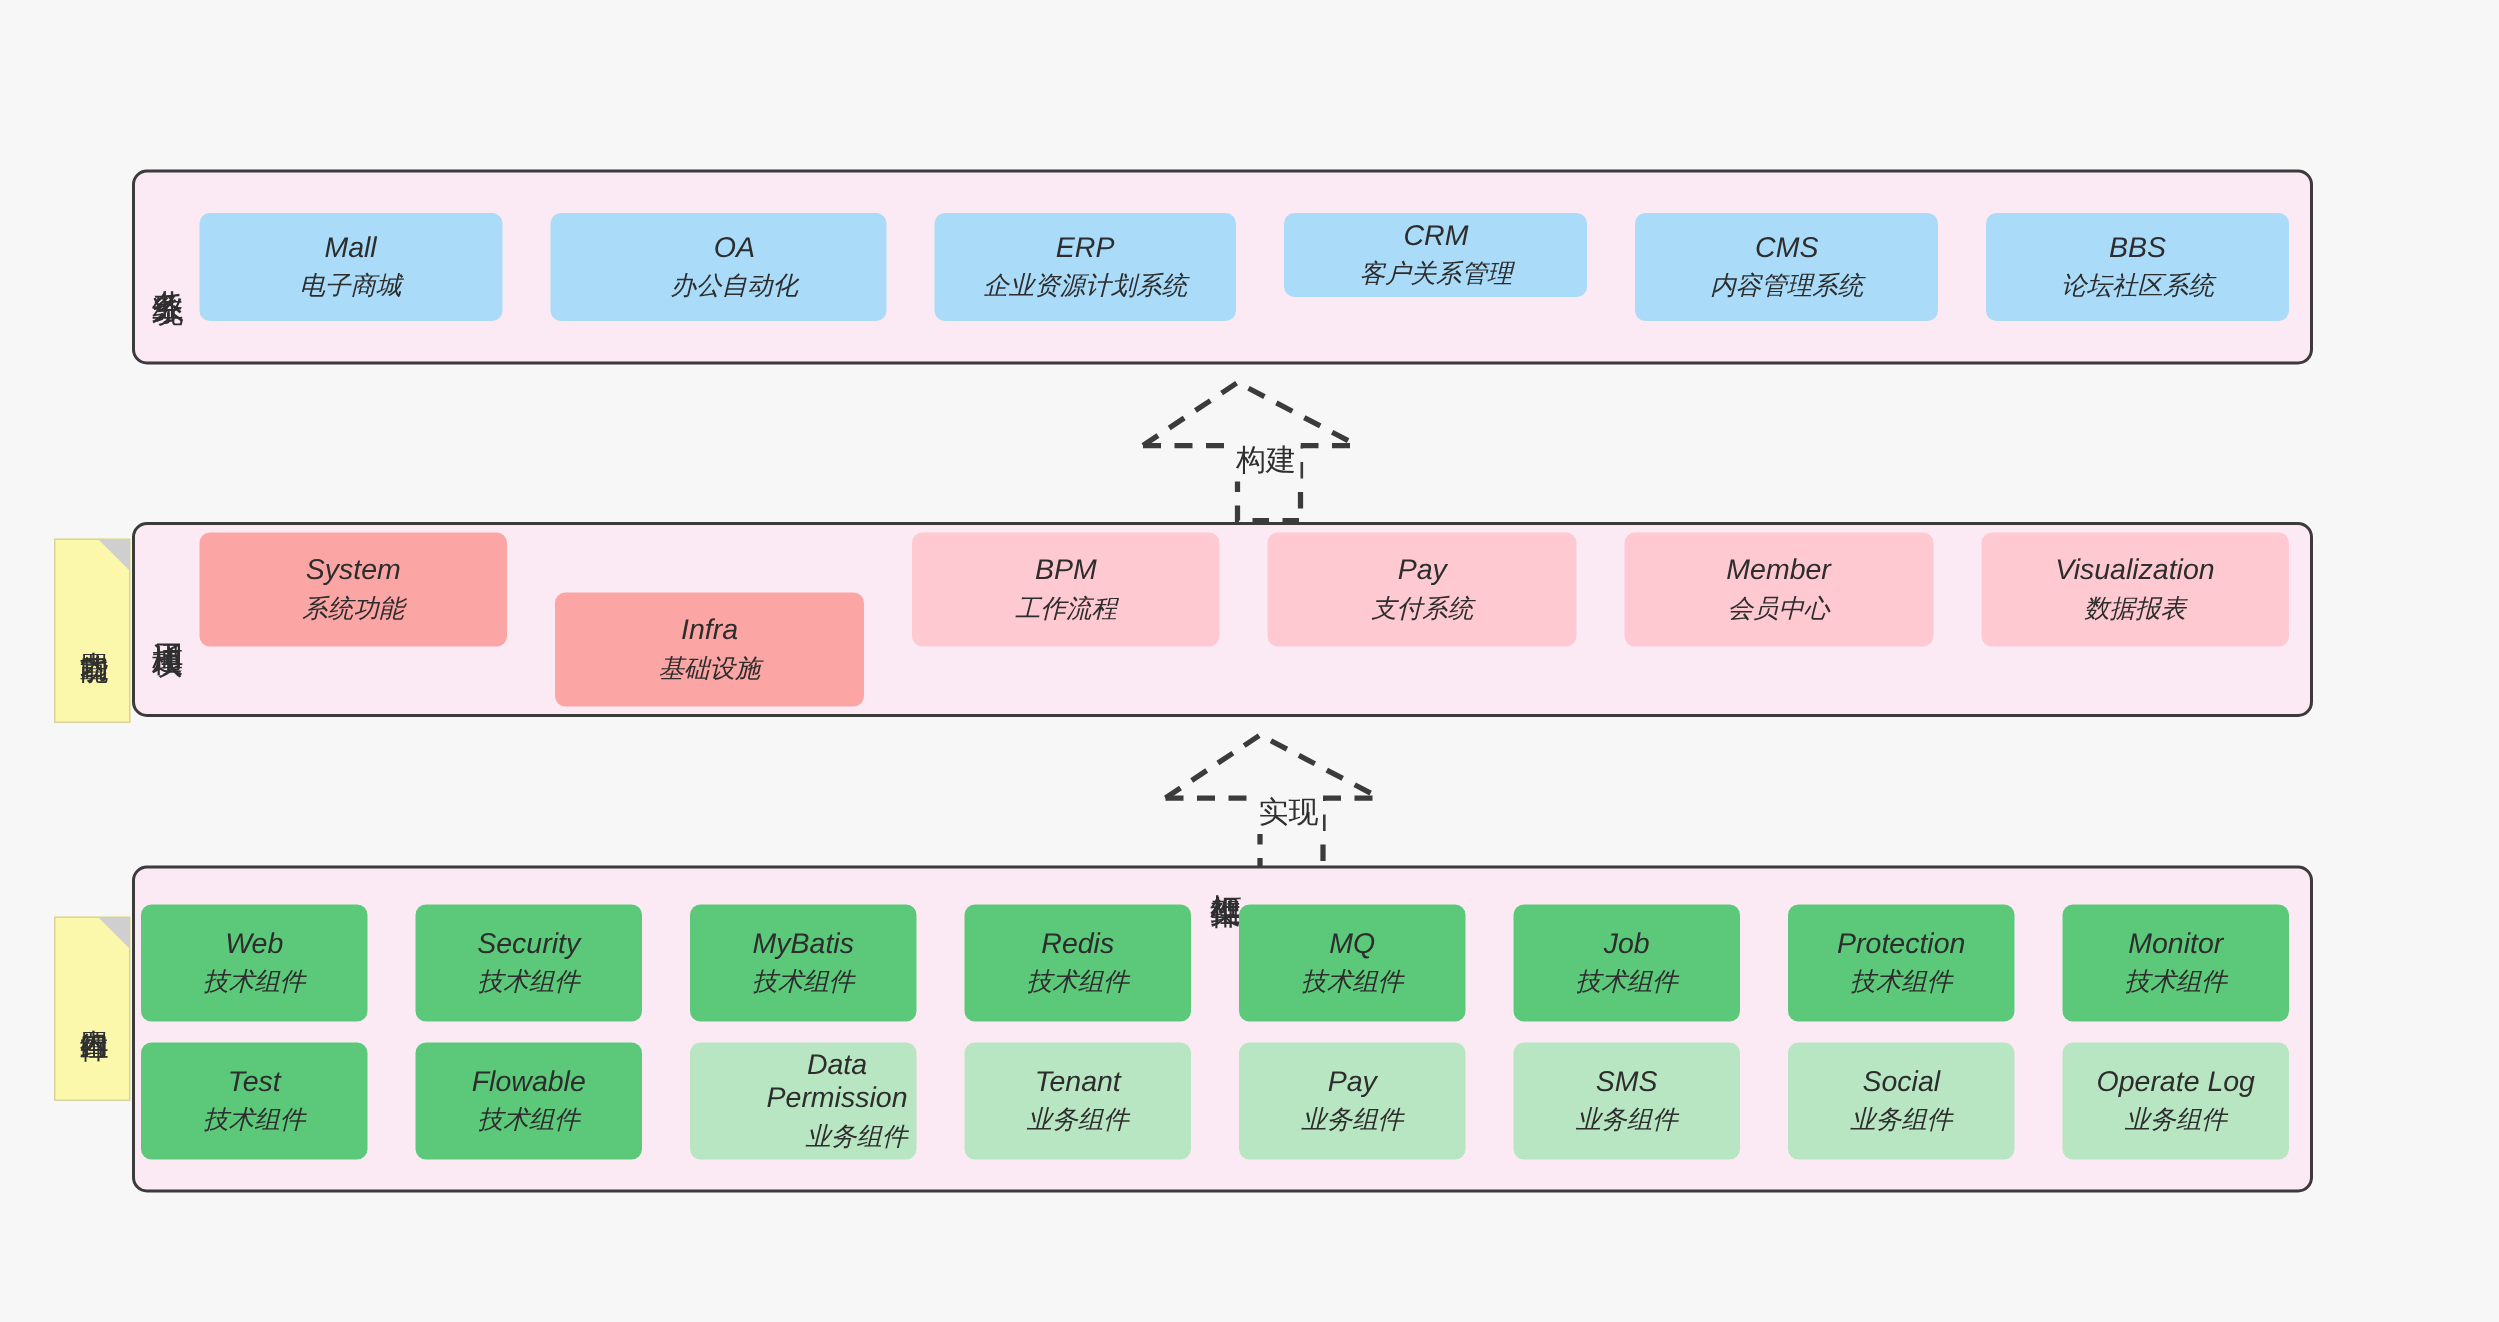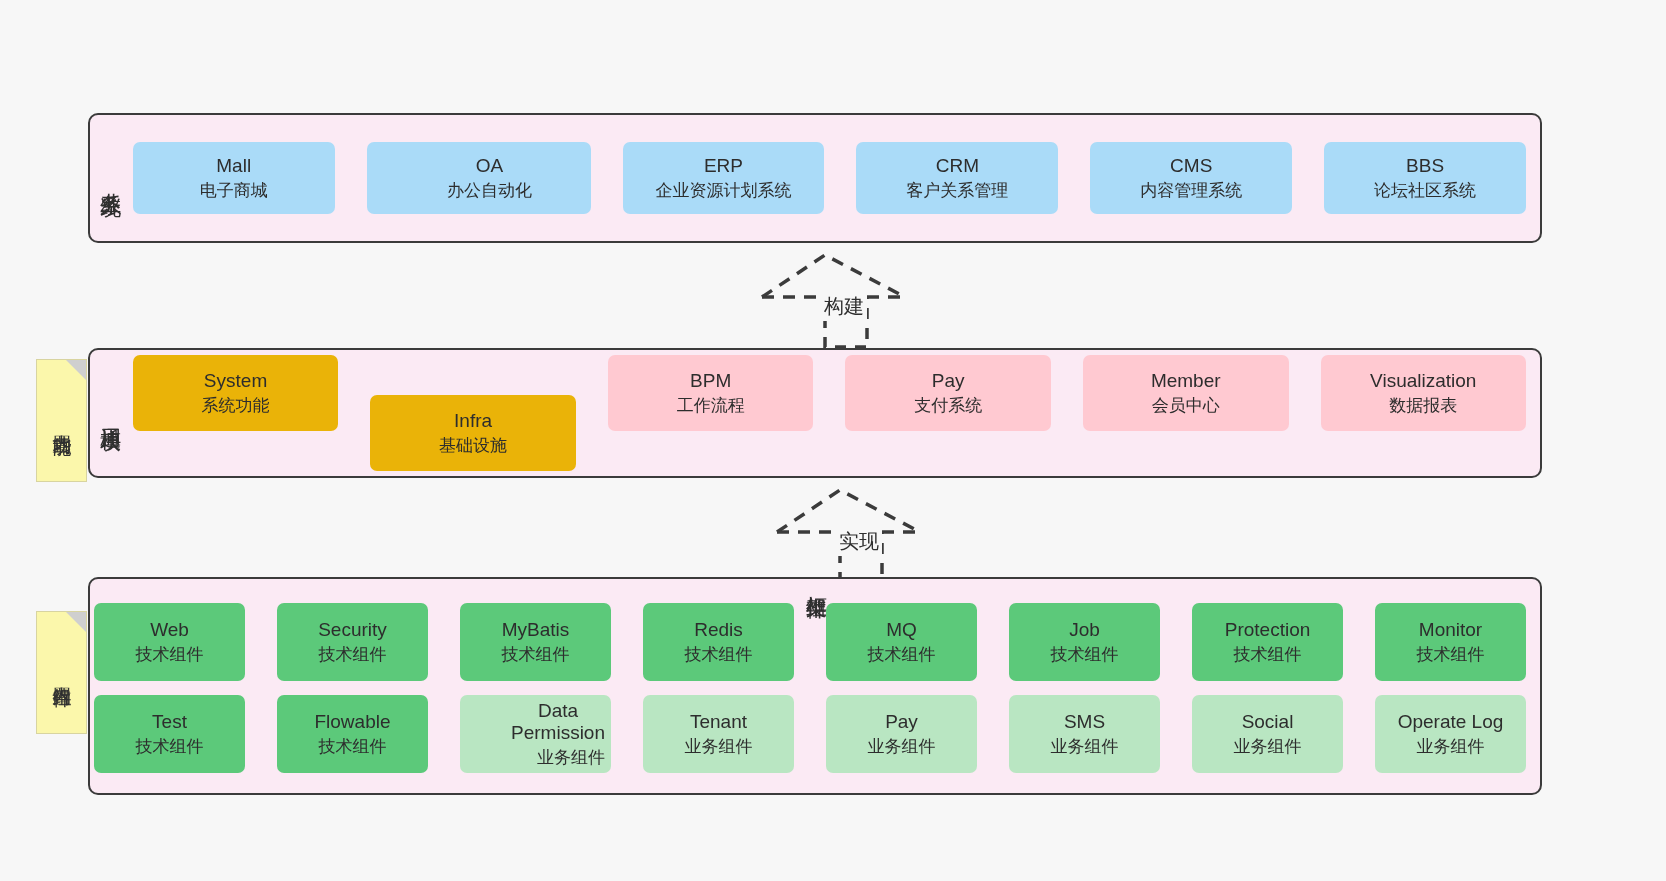--- a/index.html
+++ b/index.html
@@ -56,20 +56,21 @@
     justify-content: center;
     gap: 14px;
     padding: 0 14px 0 4px;
   }
 
   .row {
     display: flex;
     flex-direction: row;
     gap: 32px;
     justify-content: space-between;
+    font-style: italic;
   }
 
   
   .card {
     flex: 1 1 0;
     border-radius: 7px;
     display: flex;
     flex-direction: column;
     align-items: center;
     justify-content: center;
@@ -82,21 +83,21 @@
   .card .en {
     font-size: 19px;
     white-space: pre-line;
   }
   .card .cn {
     font-size: 17px;
     margin-top: 3px;
   }
 
   .c-blue        { background: #aadbf8; }
-  .c-red         { background: #eab308; }
+  .c-red         { background: #fca5a5; }
   .c-pink        { background: #ffc9d1; }
   .c-green       { background: #5cc97a; }
   .c-lightgreen  { background: #b9e6c2; }
 
   
   .note {
     position: absolute;
     background: #fbf7ab;
     border: 1px solid #d8d4a0;
     box-sizing: border-box;
@@ -152,21 +153,21 @@
           <span class="cn">电子商城</span>
         </div>
         <div class="card c-blue" style="height:72px;padding-left:28px;">
           <span class="en">OA</span>
           <span class="cn">办公自动化</span>
         </div>
         <div class="card c-blue" style="height:72px;">
           <span class="en">ERP</span>
           <span class="cn">企业资源计划系统</span>
         </div>
-        <div class="card c-blue" style="height:72px;">
+        <div class="card c-blue" style="height:56px;">
           <span class="en">CRM</span>
           <span class="cn">客户关系管理</span>
         </div>
         <div class="card c-blue" style="height:72px;">
           <span class="en">CMS</span>
           <span class="cn">内容管理系统</span>
         </div>
         <div class="card c-blue" style="height:72px;">
           <span class="en">BBS</span>
           <span class="cn">论坛社区系统</span>

